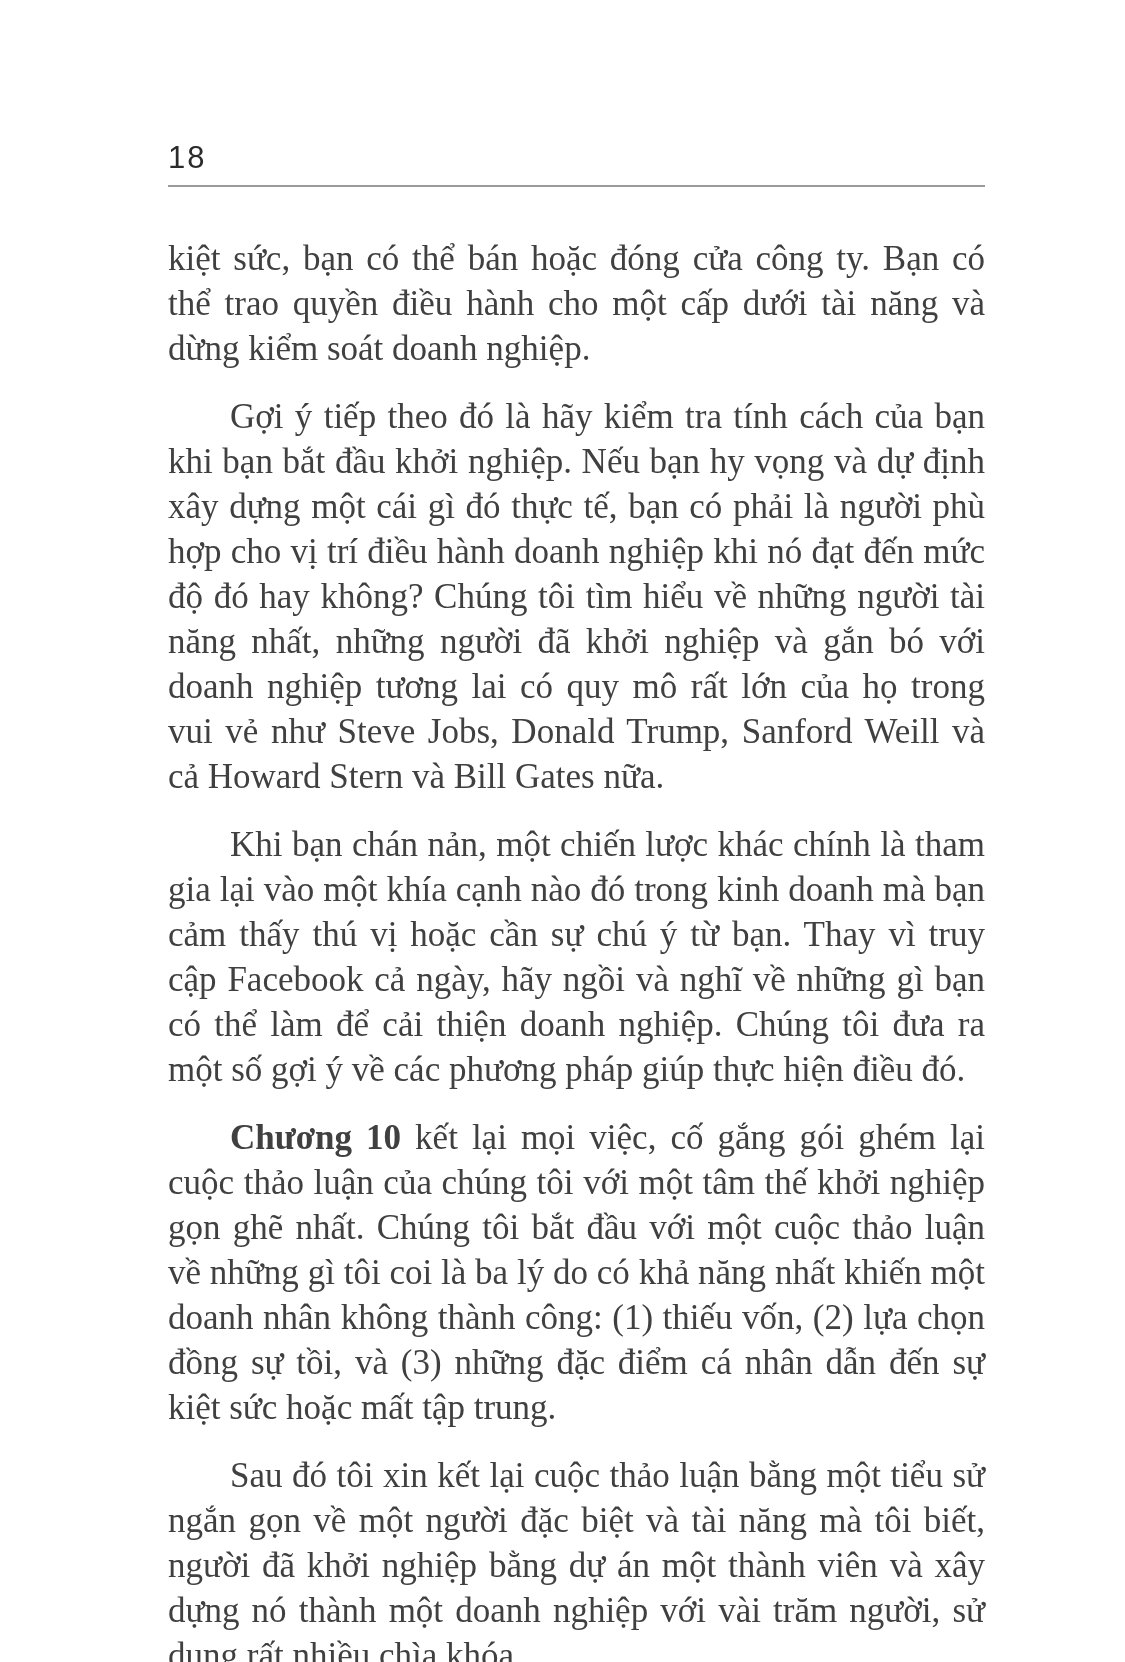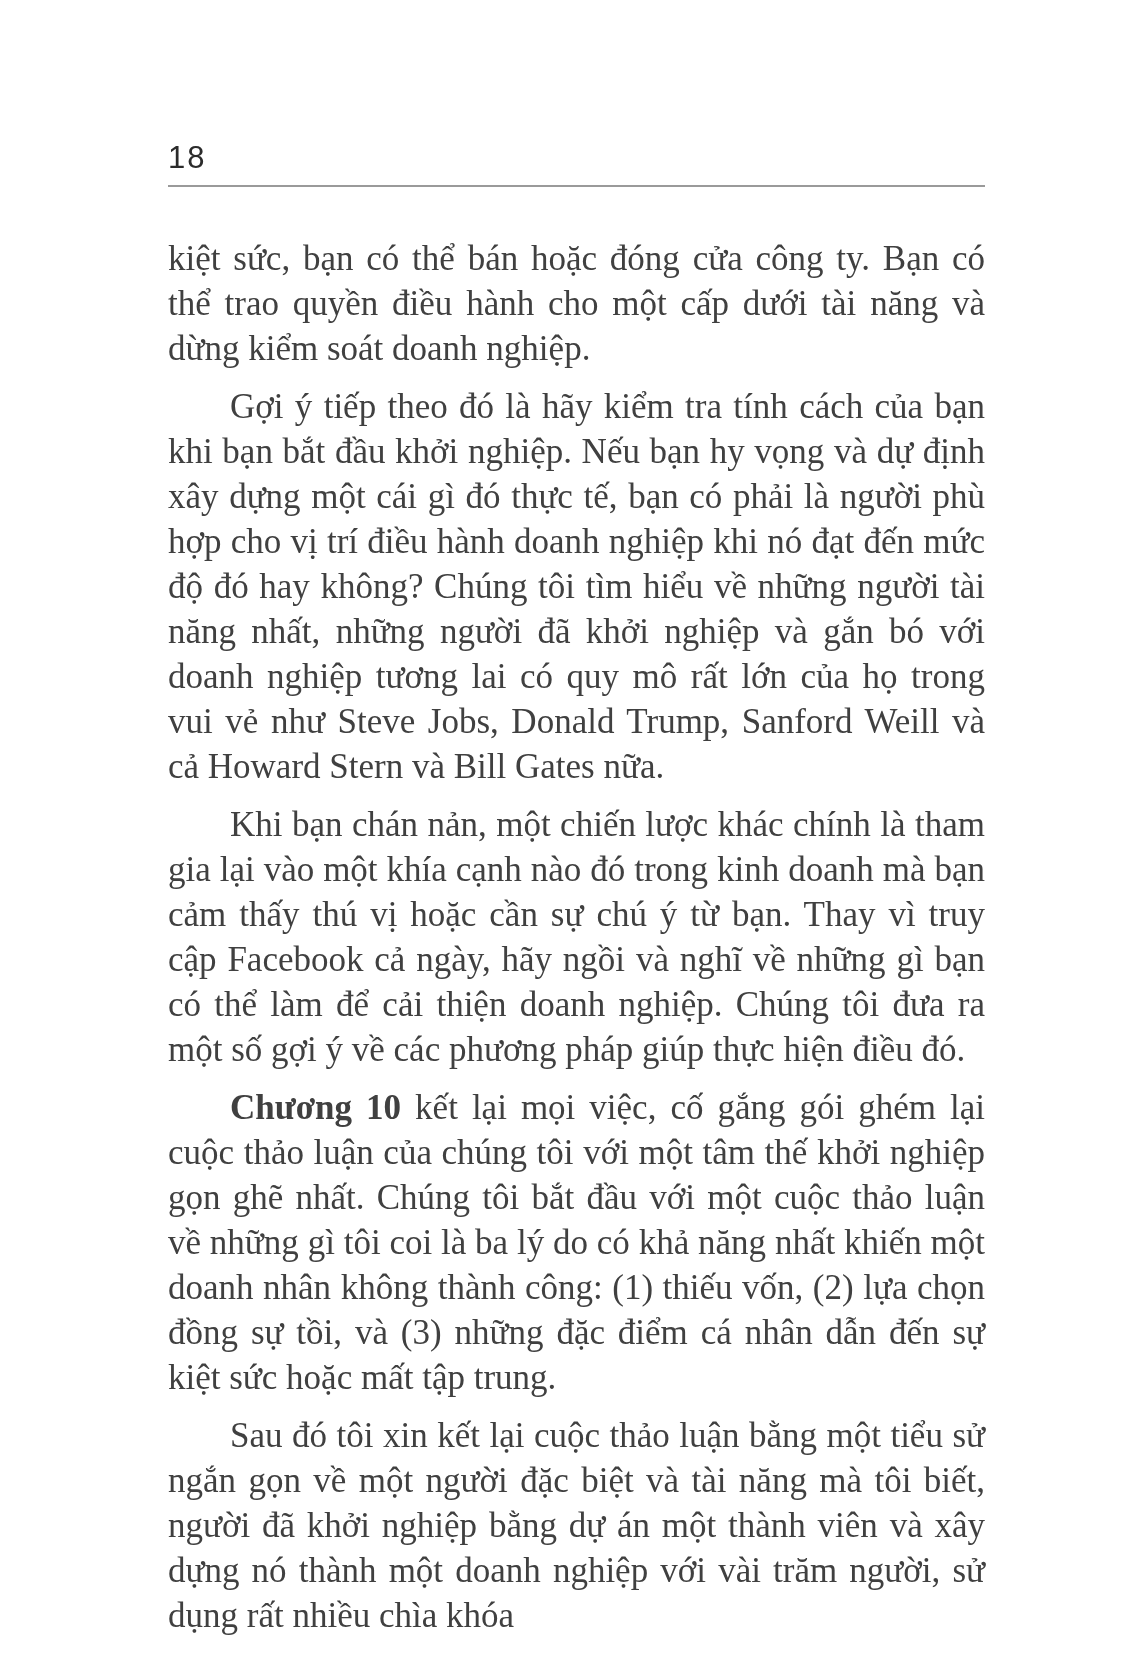--- a/index.html
+++ b/index.html
@@ -43,21 +43,21 @@
     left: 168px;
     width: 817px;
     top: 236px;
     font-size: 35px;
     line-height: 45px;
     text-align: justify;
     color: #404040;
   }
   .body-text p {
     text-indent: 62px;
-    margin-top: 13px;
+    margin-top: 23px;
   }
   .body-text p.continuation {
     text-indent: 0;
     margin-top: 0;
   }
   .lead-bold { font-weight: bold; }
 </style>
 </head>
 <body>
 

